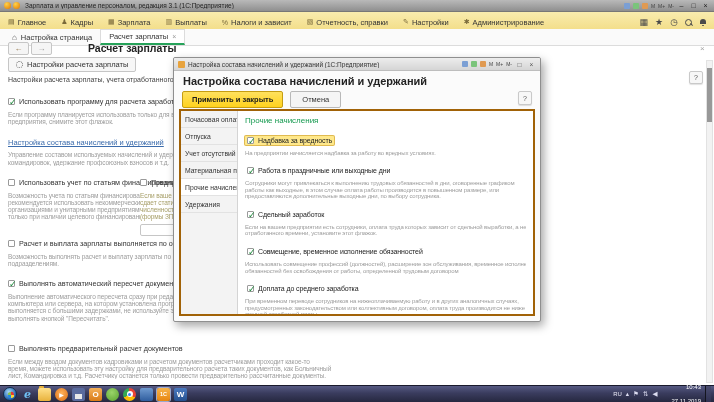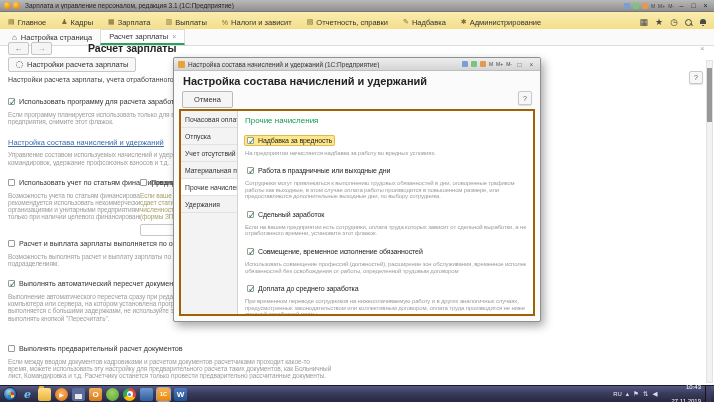--- a/index.html
+++ b/index.html
@@ -150,21 +150,21 @@
     <span class="mitem">
       <span class="micon">%</span>
       <span>Налоги и зависит</span>
     </span>
     <span class="mitem">
       <span class="micon">▧</span>
       <span>Отчетность, справки</span>
     </span>
     <span class="mitem">
       <span class="micon">✎</span>
-      <span>Надбавка</span>
+      <span>Настройки</span>
     </span>
     <span class="mitem">
       <span class="micon">✱</span>
       <span>Администрирование</span>
     </span>
   </div>
 <div class="menubar" style="left:auto;right:0;width:90px;background:transparent;border:none;justify-content:flex-end;">
   <span class="mb-right">
     <span class="hicon">▦</span>
     <span class="hicon">★</span>
@@ -288,20 +288,21 @@
     <span class="sq cal"></span>
     <span class="sq calc"></span>
     <span class="tb-m">M</span>
     <span class="tb-m">M+</span>
     <span class="tb-m">M-</span>
     <span class="dwbtn">□</span>
     <span class="dwbtn">×</span>
   </div>
   <div class="dheading">Настройка состава начислений и удержаний</div>
   <div class="dbtns">
+    <button class="btn-apply">Применить и закрыть</button>
     <button class="btn-cancel">Отмена</button>
   </div>
   <div class="dhelp">?</div>
 
   <div class="dbody">
     <div class="dtabs">
 
     <div class="dtab">Почасовая оплата</div>
         <div class="dtab">Отпуска</div>
         <div class="dtab">Учет отсутствий</div>

